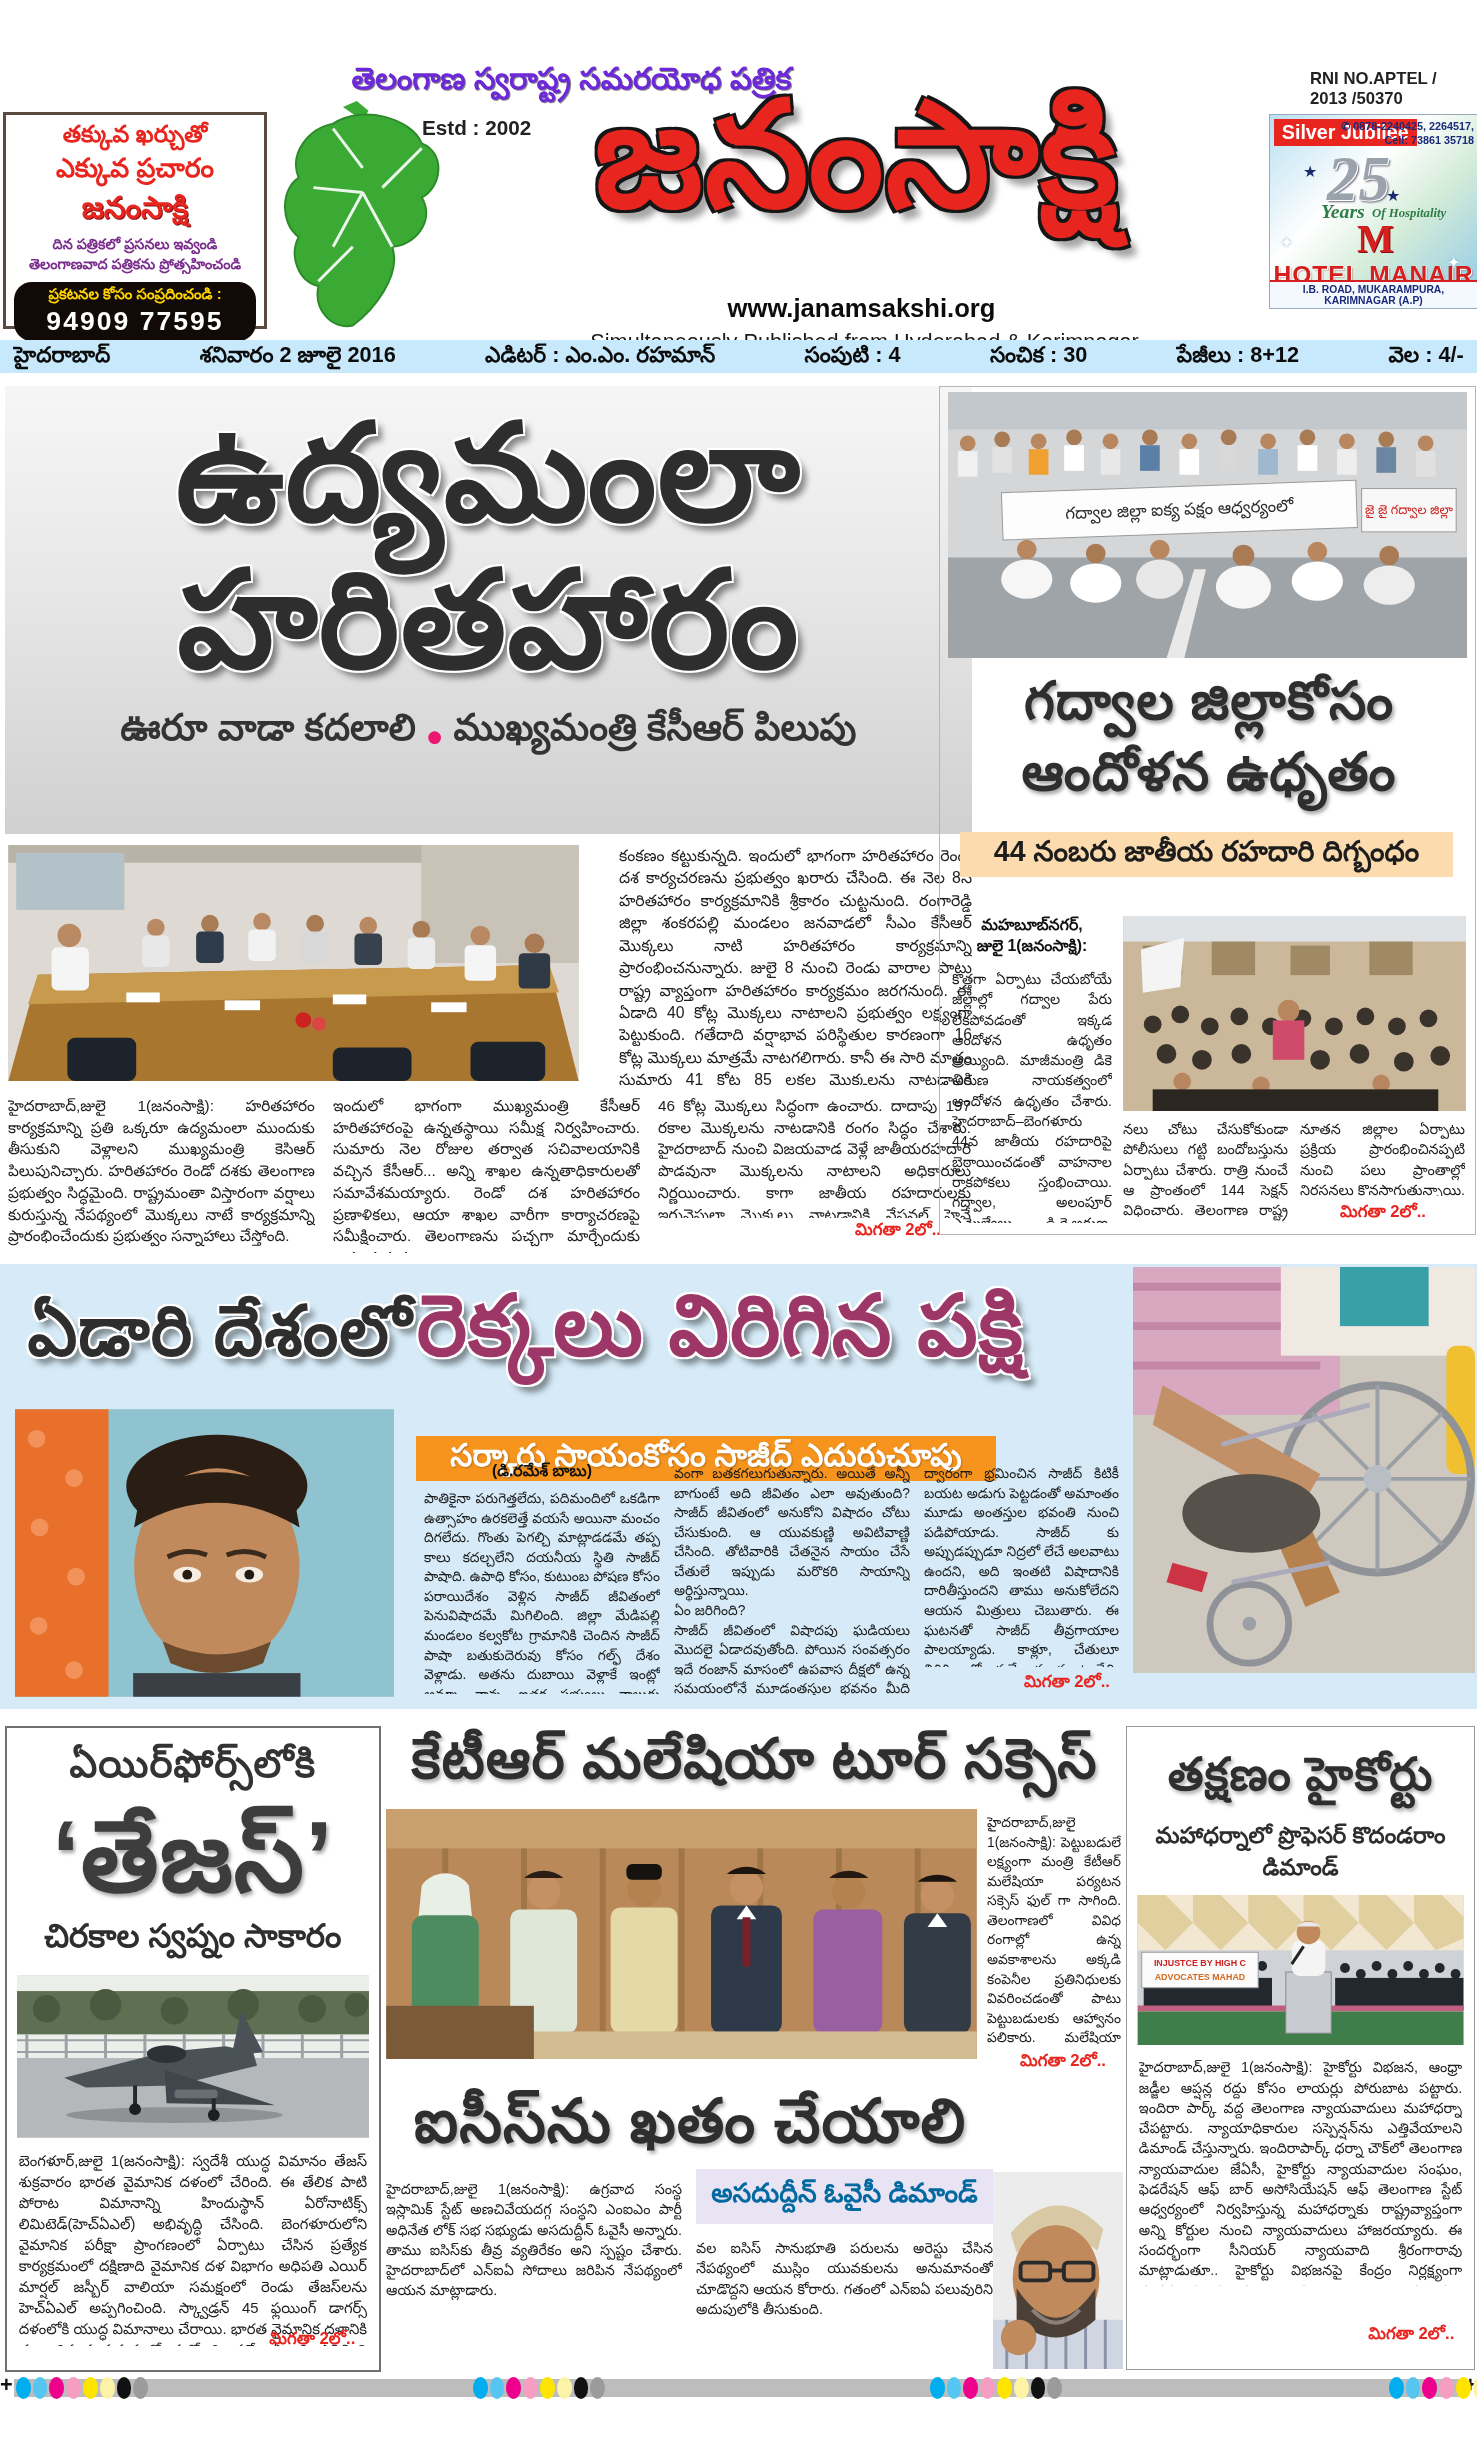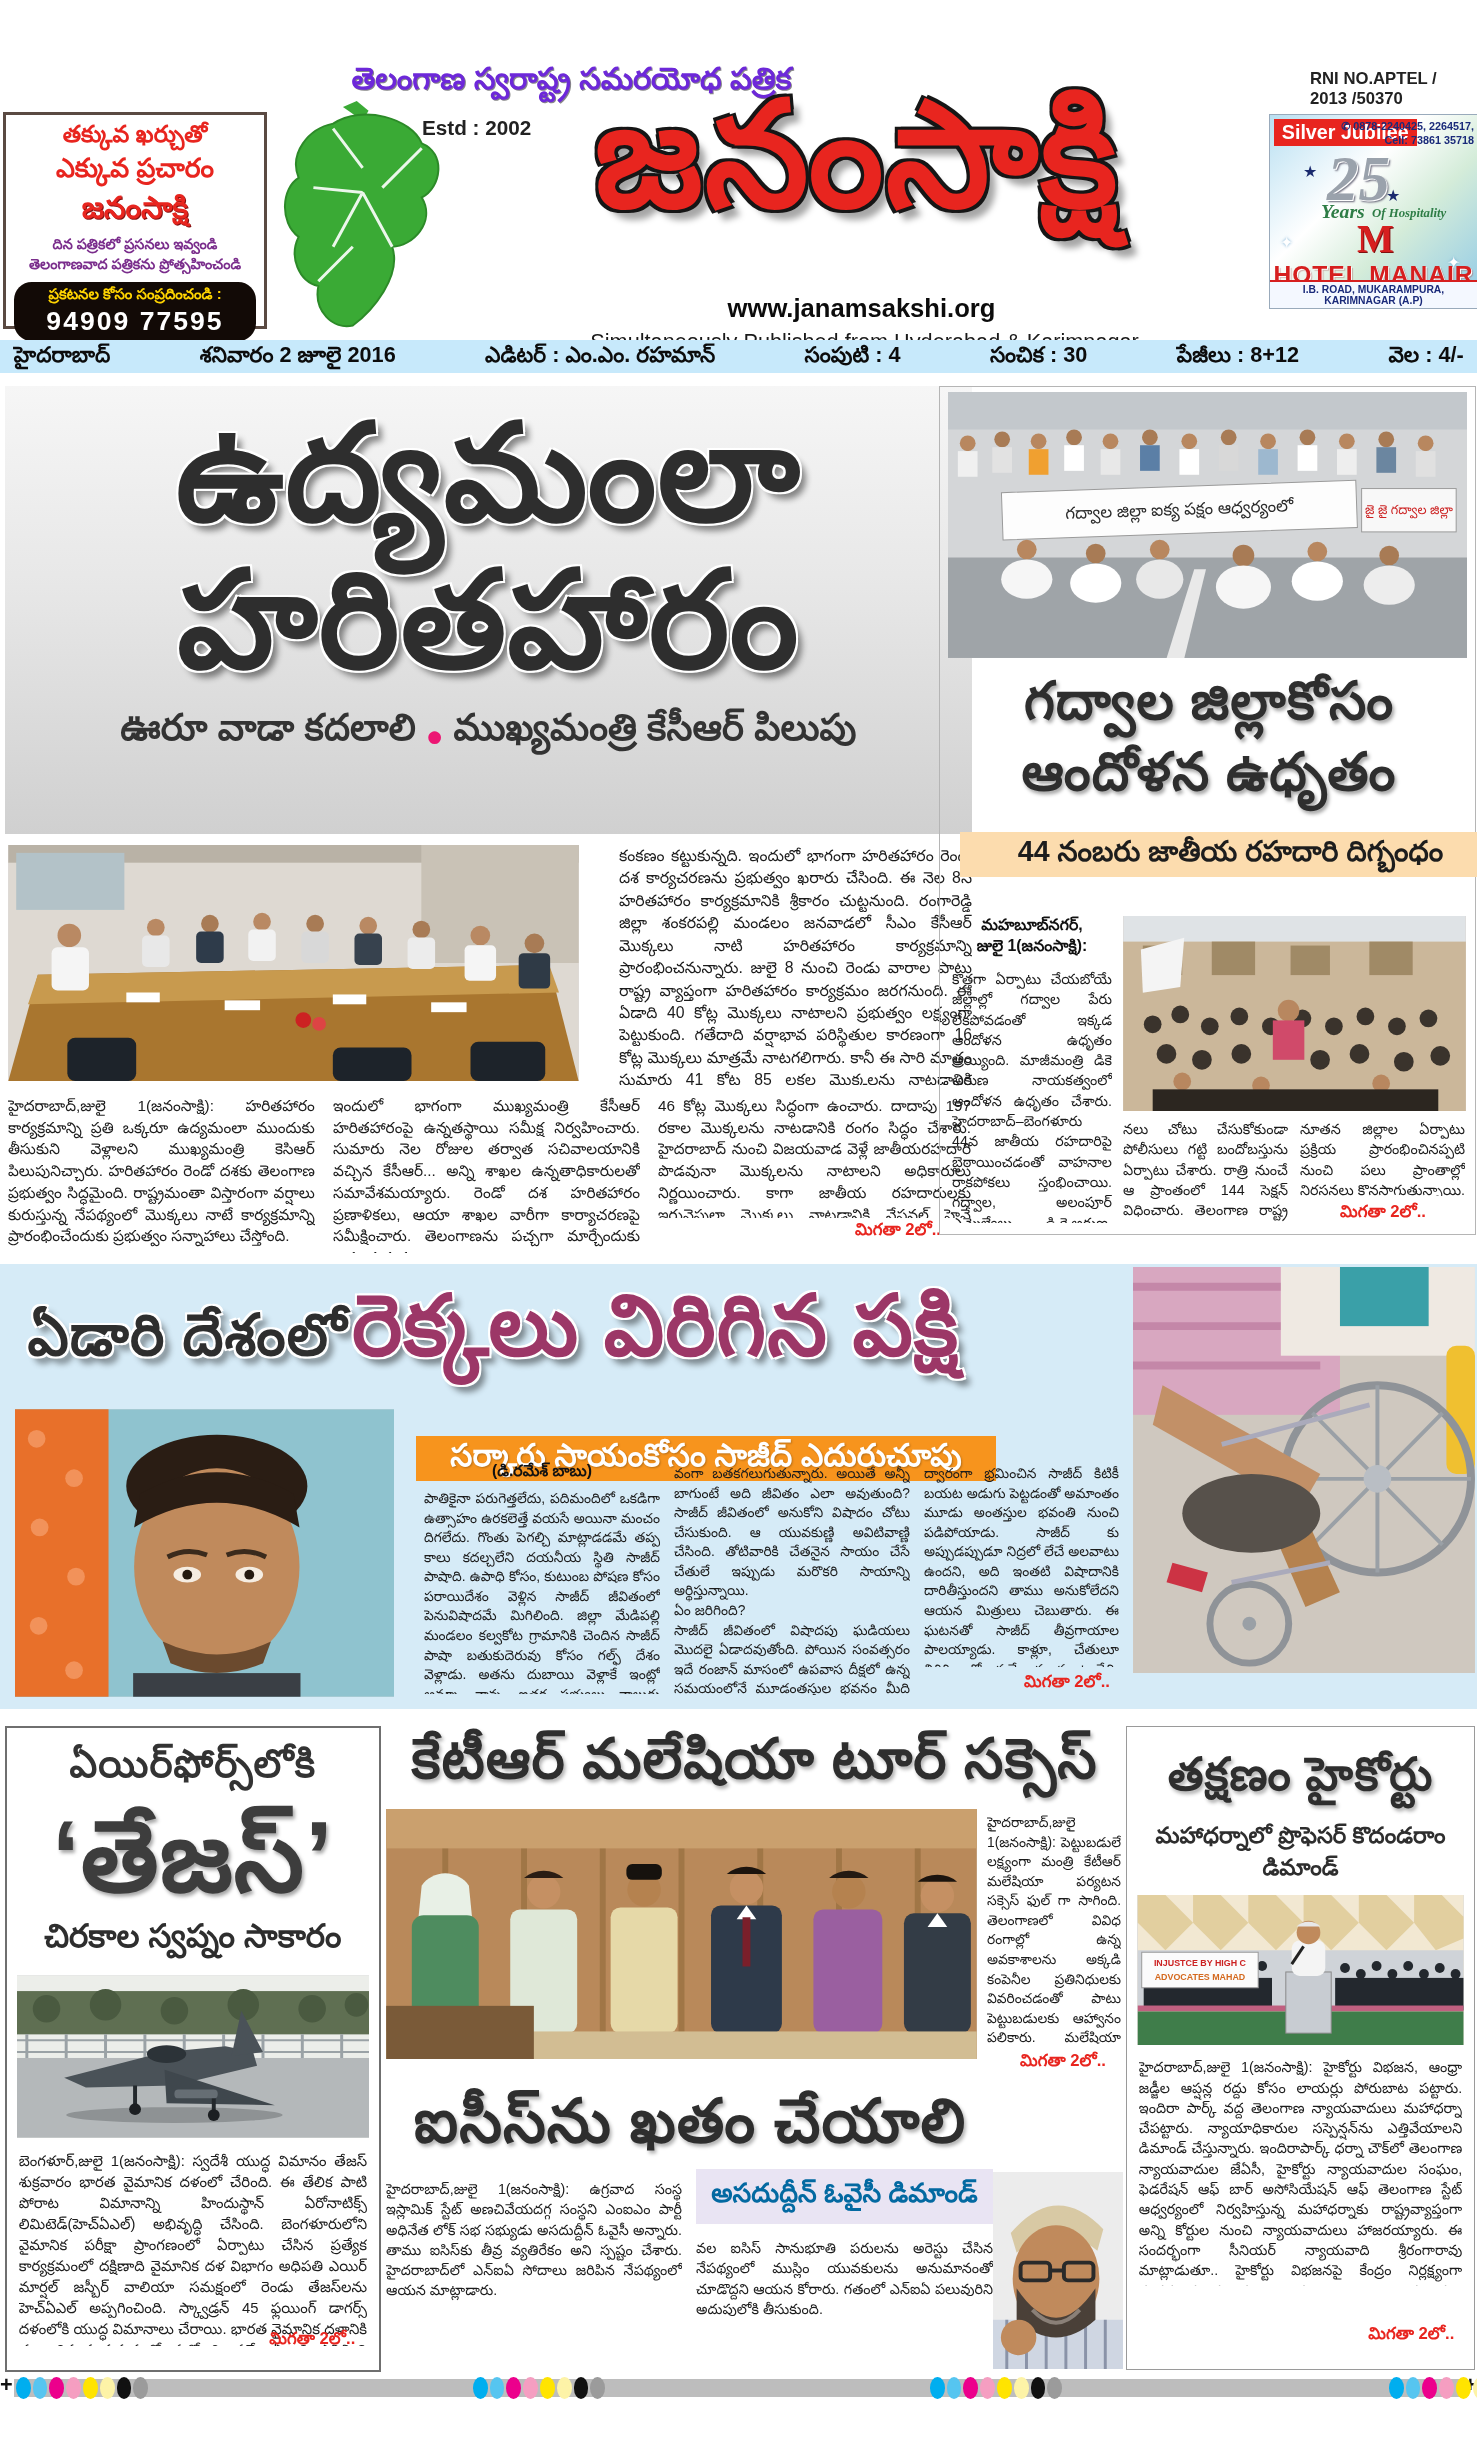--- a/index.html
+++ b/index.html
@@ -16,21 +16,21 @@
   .logo-text{font-weight:bold;color:#e8251f;font-size:148px;line-height:1;letter-spacing:2px;
       text-shadow:-3px -3px 0 #161616,3px -3px 0 #161616,-3px 3px 0 #161616,3px 3px 0 #161616,8.9px 9.9px 5.9px rgba(0,0,0,.35);}
   .tagline{font-size:30.5px;font-weight:bold;color:#6d28d9;text-shadow:1px 1px 0 #888;}
   .dateline{background:#c7e9fb;display:flex;align-items:center;justify-content:space-between;
       padding:0 13.8px;font-size:21.7px;font-weight:bold;color:#0c0c0c;}
   .leadbox{background:linear-gradient(180deg,#f6f6f6 0%,#e7e7e7 45%,#d0d0d0 100%);}
   .subhead-lead{font-size:37px;font-weight:bold;color:#333;}
   .bullet{color:#ec1673;font-size:29.6px;vertical-align:middle;padding:0 9.9px;}
   .gad-box{border:1px solid #b5b5b5;}
   .strap-peach{background:#fcdcae;color:#1d1d1d;font-weight:bold;font-size:28.6px;
-      display:flex;align-items:center;justify-content:center;padding-left:24px;}
+      display:flex;align-items:center;justify-content:center;}
   .bluestrip{background:#d6ebf7;}
   .strap-orange{background:#f7941d;color:#ffffff;font-weight:bold;font-size:31.5px;
       display:flex;align-items:center;justify-content:center;text-shadow:1px 1px 2px rgba(0,0,0,.25);}
   .maroon{color:#9c3767;}
   .box-frame{border:2px solid #6f6f6f;background:#fff;}
   .box-frame2{border:1px solid #9a9a9a;background:#fff;}
   .lavender{background:#e9e4f3;color:#0369a1;font-weight:bold;font-size:26.6px;
       display:flex;align-items:center;justify-content:center;}
   .photo{overflow:hidden;background:#ddd;}
   .photo svg{display:block;width:100%;height:100%;}
@@ -288,21 +288,21 @@
     </svg>
   </div>
 
   <div class="abs jtxt" style="left:1123px;top:1119px;width:165px;height:104px;font-size:14.3px;">నలు చోటు చేసుకోకుండా పోలీసులు గట్టి బందోబస్తును ఏర్పాటు చేశారు. రాత్రి నుంచే ఆ ప్రాంతంలో 144 సెక్షన్ విధించారు. తెలంగాణ రాష్ట్ర ప్రభుత్వం</div>
   <div class="abs jtxt" style="left:1300px;top:1119px;width:165px;height:77px;font-size:14.3px;">నూతన జిల్లాల ఏర్పాటు ప్రక్రియ ప్రారంభించినప్పటి నుంచి పలు ప్రాంతాల్లో నిరసనలు కొనసాగుతున్నాయి. మహబూబ్‌నగర్ జిల్లా</div>
   <div class="abs cont" style="left:1340px;top:1202px;">మిగతా 2లో..</div>
 
   <div class="abs bluestrip" style="left:0;top:1264px;width:1478px;height:445px;"></div>
 
   <div class="abs nowrap" style="left:27.6px;top:1277px;width:1438px;">
-    <span class="hl" style="font-size:58px;">ఏడారి దేశంలో</span>
+    <span class="hl" style="font-size:70px;">ఏడారి దేశంలో</span>
     <span class="hl maroon" style="font-size:85px;color:#9c3767;">రెక్కలు విరిగిన పక్షి</span>
   </div>
 
   <div class="abs photo" style="left:14.8px;top:1409px;width:379px;height:288px;">
     <svg viewBox="0 0 385 292">
       <rect width="385" height="292" fill="#8fc3cf"></rect>
       <rect width="95" height="292" fill="#e8702a"></rect>
       <g fill="#f2925a">
           <circle cx="22" cy="30" r="9"></circle>
           <circle cx="60" cy="70" r="9"></circle>

